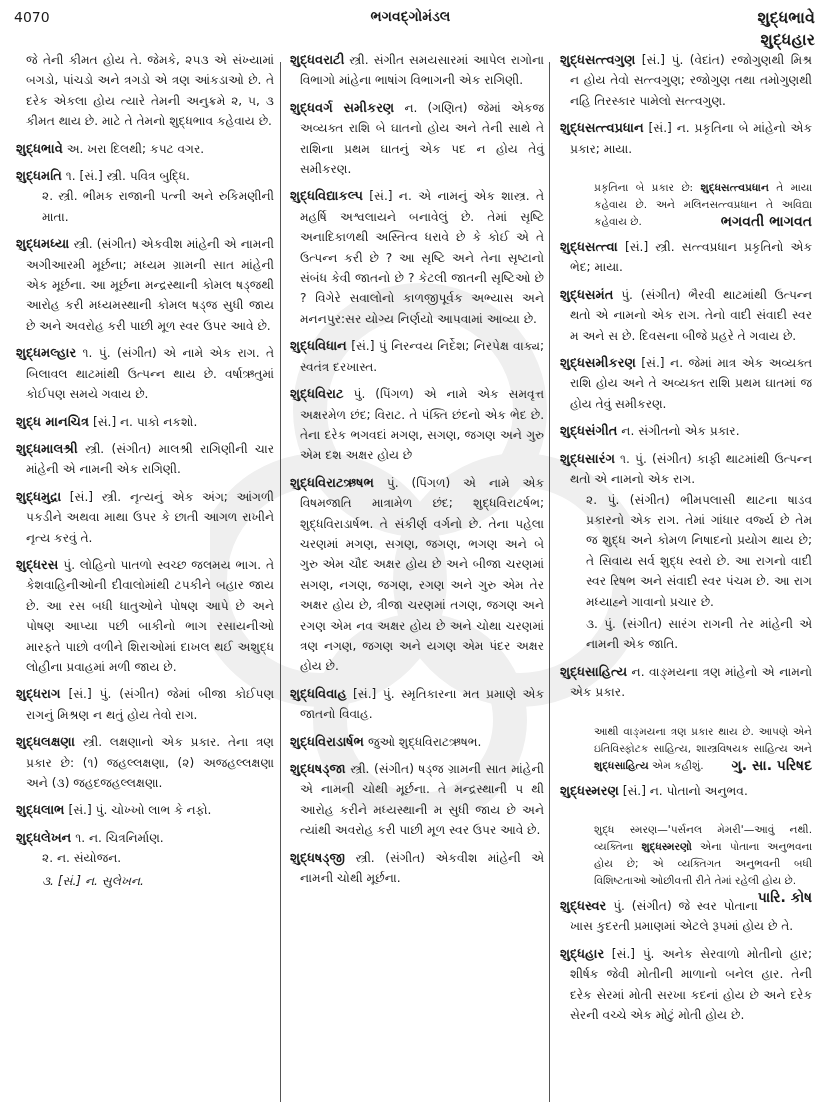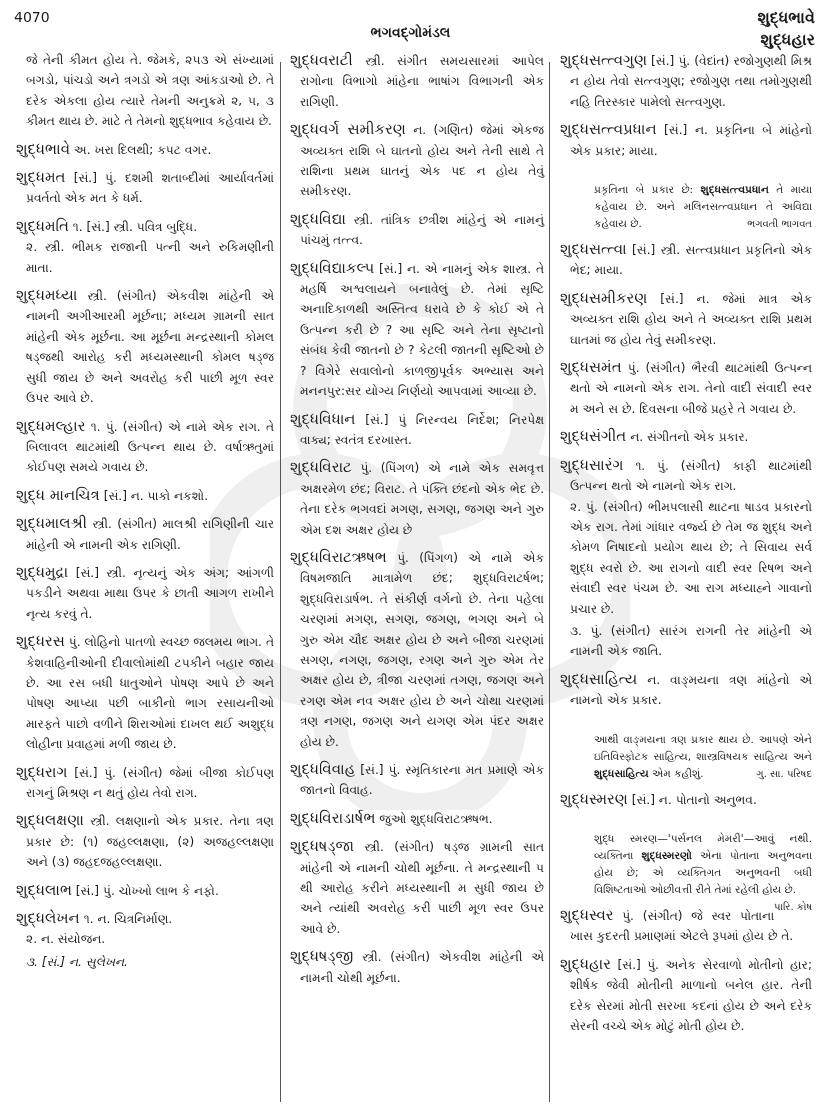--- a/index.html
+++ b/index.html
@@ -8,37 +8,37 @@
     font-family:"DejaVu Sans","Liberation Sans",sans-serif; color:#1a1a1a;
   }
   .watermark {
     position:absolute; left:210px; top:250px; width:420px; height:560px;
     pointer-events:none; z-index:0;
   }
   .header {
     position:absolute; top:0; left:0; width:825px; height:58px; z-index:2;
   }
   .page-num { position:absolute; left:14px; top:9px; font-size:14px; }
-  .book-title { position:absolute; left:0; width:821px; top:24px; text-align:center; font-size:14px; font-weight:bold; }
+  .book-title { position:absolute; left:0; width:821px; top:8px; text-align:center; font-size:14px; font-weight:bold; }
   .guide { position:absolute; right:10px; top:7px; text-align:right; font-weight:bold; font-size:16px; line-height:22px; }
   .col {
     position:absolute; top:50px; font-size:12.2px; line-height:20.4px; z-index:1;
     text-align:justify;
   }
   .col1 { left:16px; width:258px; }
   .col2 { left:290px; width:254px; }
   .col3 { left:560px; width:252px; }
   .divider { position:absolute; width:1px; background:#555; z-index:1; }
   .d1 { left:280px; top:62px; height:1040px; }
   .d2 { left:549px; top:62px; height:1040px; }
   .entry { margin:0 0 7px 0; padding-left:10px; text-indent:-10px; }
-  .hw { font-weight:normal; font-size:15px;margin-top:35px; }
-  .sub { margin:0 0 2px 0; }
+  .hw { font-weight:bold; font-size:13px;margin-top:35px; }
+  .sub { margin:0 0 2px 16px; }
   .quote { font-size:10.6px; line-height:17px; padding-left:24px; margin:20px 0 6px 0; text-indent:0; }
-  .quote .src { float:right; font-size:10px; }
+  .quote .src { float:right; font-size:14px;font-weight:bold; }
   .quote b { font-weight:bold; }
 </style>
 </head>
 <body>
 
 <svg class="watermark" viewBox="0 0 420 560">
   <g fill="none" stroke="#efefef" stroke-width="34">
     <circle cx="210" cy="160" r="110"></circle>
     <circle cx="110" cy="330" r="110"></circle>
     <circle cx="310" cy="330" r="110"></circle>
@@ -54,51 +54,49 @@
     <div>શુદ્ધહાર</div>
   </div>
 </div>
 
 <div class="divider d1"></div>
 <div class="divider d2"></div>
 
 <div class="col col1">
     <div class="entry" style="text-indent: 0px;"><span>જે તેની કીમત હોય તે. જેમકે, ૨૫૩ એ સંખ્યામાં બગડો, પાંચડો અને ત્રગડો એ ત્રણ આંકડાઓ છે. તે દરેક એકલા હોય ત્યારે તેમની અનુક્રમે ૨, ૫, ૩ કીમત થાય છે. માટે તે તેમનો શુદ્ધભાવ કહેવાય છે.</span></div>
     <div class="entry"><span class="hw">શુદ્ધભાવે</span> <span>અ. ખરા દિલથી; કપટ વગર.</span></div>
-    <div class="entry"><span class="hw">શુદ્ધમત</span> <span>[સં.] પું. દશમી શતાબ્દીમાં આર્યાવર્તમાં પ્રવર્તતો એક મત કે ધર્મ.</span></div>
     <div class="entry"><span class="hw">શુદ્ધમતિ</span> <span>૧. [સં.] સ્ત્રી. પવિત્ર બુદ્ધિ.</span><div class="sub" style="text-indent: 0px;">૨. સ્ત્રી. ભીમક રાજાની પત્ની અને રુકિમણીની માતા.</div></div>
     <div class="entry"><span class="hw">શુદ્ધમધ્યા</span> <span>સ્ત્રી. (સંગીત) એકવીશ માંહેની એ નામની અગીઆરમી મૂર્છના; મધ્યમ ગ્રામની સાત માંહેની એક મૂર્છના. આ મૂર્છના મન્દ્રસ્થાની કોમલ ષડ્જથી આરોહ કરી મધ્યમસ્થાની કોમલ ષડ્જ સુધી જાય છે અને અવરોહ કરી પાછી મૂળ સ્વર ઉપર આવે છે.</span></div>
     <div class="entry"><span class="hw">શુદ્ધમલ્હાર</span> <span>૧. પું. (સંગીત) એ નામે એક રાગ. તે બિલાવલ થાટમાંથી ઉત્પન્ન થાય છે. વર્ષાઋતુમાં કોઈપણ સમયે ગવાય છે.</span></div>
     <div class="entry"><span class="hw">શુદ્ધ માનચિત્ર</span> <span>[સં.] ન. પાકો નકશો.</span></div>
     <div class="entry"><span class="hw">શુદ્ધમાલશ્રી</span> <span>સ્ત્રી. (સંગીત) માલશ્રી રાગિણીની ચાર માંહેની એ નામની એક રાગિણી.</span></div>
     <div class="entry"><span class="hw">શુદ્ધમુદ્રા</span> <span>[સં.] સ્ત્રી. નૃત્યનું એક અંગ; આંગળી પકડીને અથવા માથા ઉપર કે છાતી આગળ રાખીને નૃત્ય કરવું તે.</span></div>
     <div class="entry"><span class="hw">શુદ્ધરસ</span> <span>પું. લોહિનો પાતળો સ્વચ્છ જલમય ભાગ. તે કેશવાહિનીઓની દીવાલોમાંથી ટપકીને બહાર જાય છે. આ રસ બધી ધાતુઓને પોષણ આપે છે અને પોષણ આપ્યા પછી બાકીનો ભાગ રસાયનીઓ મારફતે પાછો વળીને શિરાઓમાં દાખલ થઈ અશુદ્ધ લોહીના પ્રવાહમાં મળી જાય છે.</span></div>
     <div class="entry"><span class="hw">શુદ્ધરાગ</span> <span>[સં.] પું. (સંગીત) જેમાં બીજા કોઈપણ રાગનું મિશ્રણ ન થતું હોય તેવો રાગ.</span></div>
     <div class="entry"><span class="hw">શુદ્ધલક્ષણા</span> <span>સ્ત્રી. લક્ષણાનો એક પ્રકાર. તેના ત્રણ પ્રકાર છે: (૧) જહલ્લક્ષણા, (૨) અજહલ્લક્ષણા અને (૩) જહદજહલ્લક્ષણા.</span></div>
     <div class="entry"><span class="hw">શુદ્ધલાભ</span> <span>[સં.] પું. ચોખ્ખો લાભ કે નફો.</span></div>
     <div class="entry"><span class="hw">શુદ્ધલેખન</span> <span>૧. ન. ચિત્રનિર્માણ.</span><div class="sub" style="text-indent: 0px;">૨. ન. સંયોજન.</div><div class="sub" style="text-indent: 0px; font-style: italic;">૩. [સં.] ન. સુલેખન.</div></div>
   </div>
 <div class="col col2">
     <div class="entry"><span class="hw">શુદ્ધવરાટી</span> <span>સ્ત્રી. સંગીત સમયસારમાં આપેલ રાગોના વિભાગો માંહેના ભાષાંગ વિભાગની એક રાગિણી.</span></div>
     <div class="entry"><span class="hw">શુદ્ધવર્ગ સમીકરણ</span> <span>ન. (ગણિત) જેમાં એકજ અવ્યક્ત રાશિ બે ઘાતનો હોય અને તેની સાથે તે રાશિના પ્રથમ ઘાતનું એક પદ ન હોય તેવું સમીકરણ.</span></div>
-    <div class="entry"><span class="hw">શુદ્ધવિદ્યા</span> <span>સ્ત્રી. તાંત્રિક છત્રીશ માંહેનું એ નામનું પાંચમું તત્ત્વ.</span></div>
     <div class="entry"><span class="hw">શુદ્ધવિદ્યાકલ્પ</span> <span>[સં.] ન. એ નામનું એક શાસ્ત્ર. તે મહર્ષિ અશ્વલાયને બનાવેલું છે. તેમાં સૃષ્ટિ અનાદિકાળથી અસ્તિત્વ ધરાવે છે કે કોઈ એ તે ઉત્પન્ન કરી છે ? આ સૃષ્ટિ અને તેના સૃષ્ટાનો સંબંધ કેવી જાતનો છે ? કેટલી જાતની સૃષ્ટિઓ છે ? વિગેરે સવાલોનો કાળજીપૂર્વક અભ્યાસ અને મનનપુર:સર યોગ્ય નિર્ણયો આપવામાં આવ્યા છે.</span></div>
     <div class="entry"><span class="hw">શુદ્ધવિધાન</span> <span>[સં.] પું નિરન્વય નિર્દેશ; નિરપેક્ષ વાક્ય; સ્વતંત્ર દરખાસ્ત.</span></div>
     <div class="entry"><span class="hw">શુદ્ધવિરાટ</span> <span>પું. (પિંગળ) એ નામે એક સમવૃત્ત અક્ષરમેળ છંદ; વિરાટ. તે પંક્તિ છંદનો એક ભેદ છે. તેના દરેક ભગવદાં મગણ, સગણ, જગણ અને ગુરુ એમ દશ અક્ષર હોય છે</span></div>
     <div class="entry"><span class="hw">શુદ્ધવિરાટઋષભ</span> <span>પું. (પિંગળ) એ નામે એક વિષમજાતિ માત્રામેળ છંદ; શુદ્ધવિરાટર્ષભ; શુદ્ધવિરાડાર્ષભ. તે સંકીર્ણ વર્ગનો છે. તેના પહેલા ચરણમાં મગણ, સગણ, જગણ, ભગણ અને બે ગુરુ એમ ચૌદ અક્ષર હોય છે અને બીજા ચરણમાં સગણ, નગણ, જગણ, રગણ અને ગુરુ એમ તેર અક્ષર હોય છે, ત્રીજા ચરણમાં તગણ, જગણ અને રગણ એમ નવ અક્ષર હોય છે અને ચોથા ચરણમાં ત્રણ નગણ, જગણ અને યગણ એમ પંદર અક્ષર હોય છે.</span></div>
     <div class="entry"><span class="hw">શુદ્ધવિવાહ</span> <span>[સં.] પું. સ્મૃતિકારના મત પ્રમાણે એક જાતનો વિવાહ.</span></div>
     <div class="entry"><span class="hw">શુદ્ધવિરાડાર્ષભ</span> <span>જુઓ શુદ્ધવિરાટઋષભ.</span></div>
     <div class="entry"><span class="hw">શુદ્ધષડ્જા</span> <span>સ્ત્રી. (સંગીત) ષડ્જ ગ્રામની સાત માંહેની એ નામની ચોથી મૂર્છના. તે મન્દ્રસ્થાની પ થી આરોહ કરીને મધ્યસ્થાની મ સુધી જાય છે અને ત્યાંથી અવરોહ કરી પાછી મૂળ સ્વર ઉપર આવે છે.</span></div>
     <div class="entry"><span class="hw">શુદ્ધષડ્જી</span> <span>સ્ત્રી. (સંગીત) એકવીશ માંહેની એ નામની ચોથી મૂર્છના.</span></div>
   </div>
 <div class="col col3">
     <div class="entry"><span class="hw">શુદ્ધસત્ત્વગુણ</span> <span>[સં.] પું. (વેદાંત) રજોગુણથી મિશ્ર ન હોય તેવો સત્ત્વગુણ; રજોગુણ તથા તમોગુણથી નહિ તિરસ્કાર પામેલો સત્ત્વગુણ.</span></div>
     <div class="entry"><span class="hw">શુદ્ધસત્ત્વપ્રધાન</span> <span>[સં.] ન. પ્રકૃતિના બે માંહેનો એક પ્રકાર; માયા.</span><div class="quote"><span>પ્રકૃતિના બે પ્રકાર છે: </span><b>શુદ્ધસત્ત્વપ્રધાન</b><span> તે માયા કહેવાય છે. અને મલિનસત્ત્વપ્રધાન તે અવિદ્યા કહેવાય છે.</span><span class="src">ભગવતી ભાગવત</span></div></div>
     <div class="entry"><span class="hw">શુદ્ધસત્ત્વા</span> <span>[સં.] સ્ત્રી. સત્ત્વપ્રધાન પ્રકૃતિનો એક ભેદ; માયા.</span></div>
+    <div class="entry"><span class="hw">શુદ્ધસમંત</span> <span>પું. (સંગીત) ભૈરવી થાટમાંથી ઉત્પન્ન થતો એ નામનો એક રાગ. તેનો વાદી સંવાદી સ્વર મ અને સ છે. દિવસના બીજે પ્રહરે તે ગવાય છે.</span></div>
     <div class="entry"><span class="hw">શુદ્ધસમીકરણ</span> <span>[સં.] ન. જેમાં માત્ર એક અવ્યક્ત રાશિ હોય અને તે અવ્યક્ત રાશિ પ્રથમ ઘાતમાં જ હોય તેવું સમીકરણ.</span></div>
-    <div class="entry"><span class="hw">શુદ્ધસમંત</span> <span>પું. (સંગીત) ભૈરવી થાટમાંથી ઉત્પન્ન થતો એ નામનો એક રાગ. તેનો વાદી સંવાદી સ્વર મ અને સ છે. દિવસના બીજે પ્રહરે તે ગવાય છે.</span></div>
     <div class="entry"><span class="hw">શુદ્ધસંગીત</span> <span>ન. સંગીતનો એક પ્રકાર.</span></div>
     <div class="entry"><span class="hw">શુદ્ધસારંગ</span> <span>૧. પું. (સંગીત) કાફી થાટમાંથી ઉત્પન્ન થતો એ નામનો એક રાગ.</span><div class="sub" style="text-indent: 0px;">૨. પું. (સંગીત) ભીમપલાસી થાટના ષાડવ પ્રકારનો એક રાગ. તેમાં ગાંધાર વર્જ્ય છે તેમ જ શુદ્ધ અને કોમળ નિષાદનો પ્રયોગ થાય છે; તે સિવાય સર્વ શુદ્ધ સ્વરો છે. આ રાગનો વાદી સ્વર રિષભ અને સંવાદી સ્વર પંચમ છે. આ રાગ મધ્યાહ્ને ગાવાનો પ્રચાર છે.</div><div class="sub" style="text-indent: 0px;">૩. પું. (સંગીત) સારંગ રાગની તેર માંહેની એ નામની એક જાતિ.</div></div>
     <div class="entry"><span class="hw">શુદ્ધસાહિત્ય</span> <span>ન. વાઙ્મયના ત્રણ માંહેનો એ નામનો એક પ્રકાર.</span><div class="quote"><span>આથી વાઙ્મયના ત્રણ પ્રકાર થાય છે. આપણે એને ઇતિવિસ્ફોટક સાહિત્ય, શાસ્ત્રવિષયક સાહિત્ય અને </span><b>શુદ્ધસાહિત્ય</b><span> એમ કહીશું.</span><span class="src">ગુ. સા. પરિષદ</span></div></div>
     <div class="entry"><span class="hw">શુદ્ધસ્મરણ</span> <span>[સં.] ન. પોતાનો અનુભવ.</span><div class="quote"><span>શુદ્ધ સ્મરણ—'પર્સનલ મેમરી'—આવું નથી. વ્યક્તિના </span><b>શુદ્ધસ્મરણો</b><span> એના પોતાના અનુભવના હોય છે; એ વ્યક્તિગત અનુભવની બધી વિશિષ્ટતાઓ ઓછીવત્તી રીતે તેમાં રહેલી હોય છે.</span><span class="src">પારિ. કોષ</span></div></div>
     <div class="entry"><span class="hw">શુદ્ધસ્વર</span> <span>પું. (સંગીત) જે સ્વર પોતાના ખાસ કુદરતી પ્રમાણમાં એટલે રૂપમાં હોય છે તે.</span></div>
     <div class="entry"><span class="hw">શુદ્ધહાર</span> <span>[સં.] પું. અનેક સેરવાળો મોતીનો હાર; શીર્ષક જેવી મોતીની માળાનો બનેલ હાર. તેની દરેક સેરમાં મોતી સરખા કદનાં હોય છે અને દરેક સેરની વચ્ચે એક મોટું મોતી હોય છે.</span></div>
   </div>
 
 </body></html>

